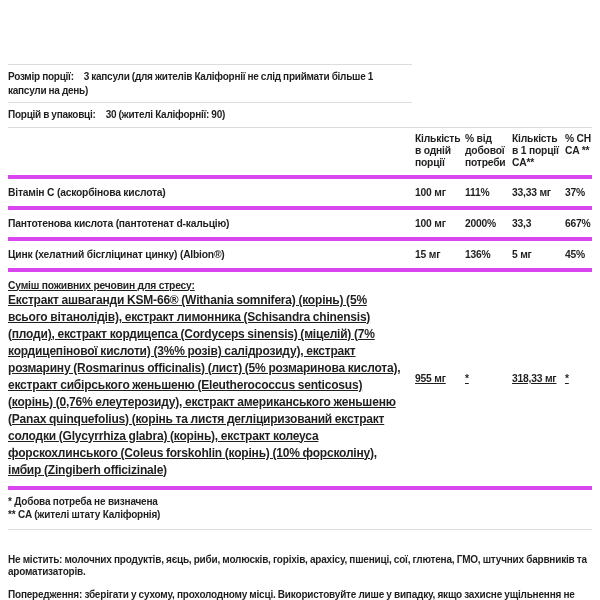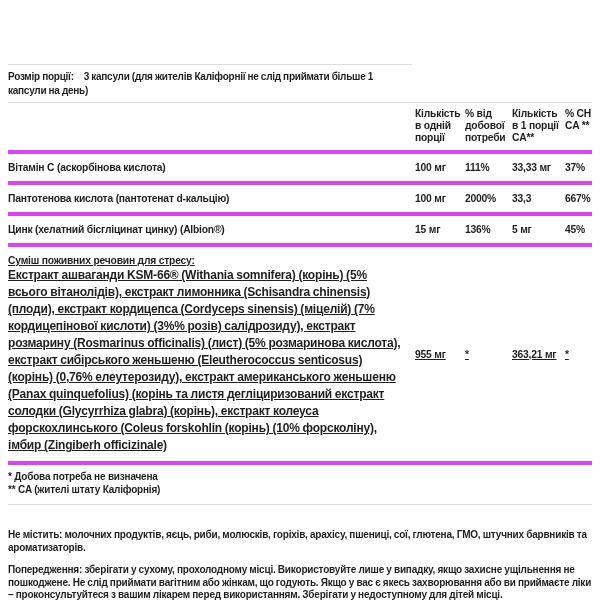--- a/index.html
+++ b/index.html
@@ -86,20 +86,25 @@
 <body>
 
 <div class="page">
 
   <div class="rule-block">
     <div class="inner">
       <span class="label-gap">Розмір порції:</span><span>3 капсули (для жителів Каліфорнії не слід приймати більше 1 капсули на день)</span>
     </div>
   </div>
 
+  <div class="rule-block">
+    <div class="inner">
+      <span class="label-gap">Порцій в упаковці:</span><span>30 (жителі Каліфорнії: 90)</span>
+    </div>
+  </div>
 
   <div class="facts">
 
     <div class="grid-row">
       <div class="hdr"></div>
       <div class="hdr">Кількість в одній порції</div>
       <div class="hdr">% від добової потреби</div>
       <div class="hdr">Кількість в 1 порції CA**</div>
       <div class="hdr">% CH CA **</div>
     </div>
@@ -128,21 +133,21 @@
       <div class="cell">45%</div>
     </div>
 
     <div class="grid-row blend-row">
       <div class="cell name-cell blend-cell">
         <div class="blend-title">Суміш поживних речовин для стресу:</div>
         <div class="blend-detail">Екстракт ашваганди KSM-66® (Withania somnifera) (корінь) (5% всього вітанолідів), екстракт лимонника (Schisandra chinensis) (плоди), екстракт кордицепса (Cordyceps sinensis) (міцелій) (7% кордицепінової кислоти) (3%% розів) салідрозиду), екстракт розмарину (Rosmarinus officinalis) (лист) (5% розмаринова кислота), екстракт сибірського женьшеню (Eleutherococcus senticosus) (корінь) (0,76% елеутерозиду), екстракт американського женьшеню (Panax quinquefolius) (корінь та листя дегліциризований екстракт солодки (Glycyrrhiza glabra) (корінь), екстракт колеуса форскохлинського (Coleus forskohlin (корінь) (10% форсколіну), імбир (Zingiberh officizinale)</div>
       </div>
       <div class="cell">955 мг</div>
       <div class="cell">*</div>
-      <div class="cell">363,21 мг</div>
+      <div class="cell">318,33 мг</div>
       <div class="cell">*</div>
     </div>
 
     <div class="footnotes">
       <div>* Добова потреба не визначена</div>
       <div>** CA (жителі штату Каліфорнія)</div>
     </div>
 
   </div>
 

